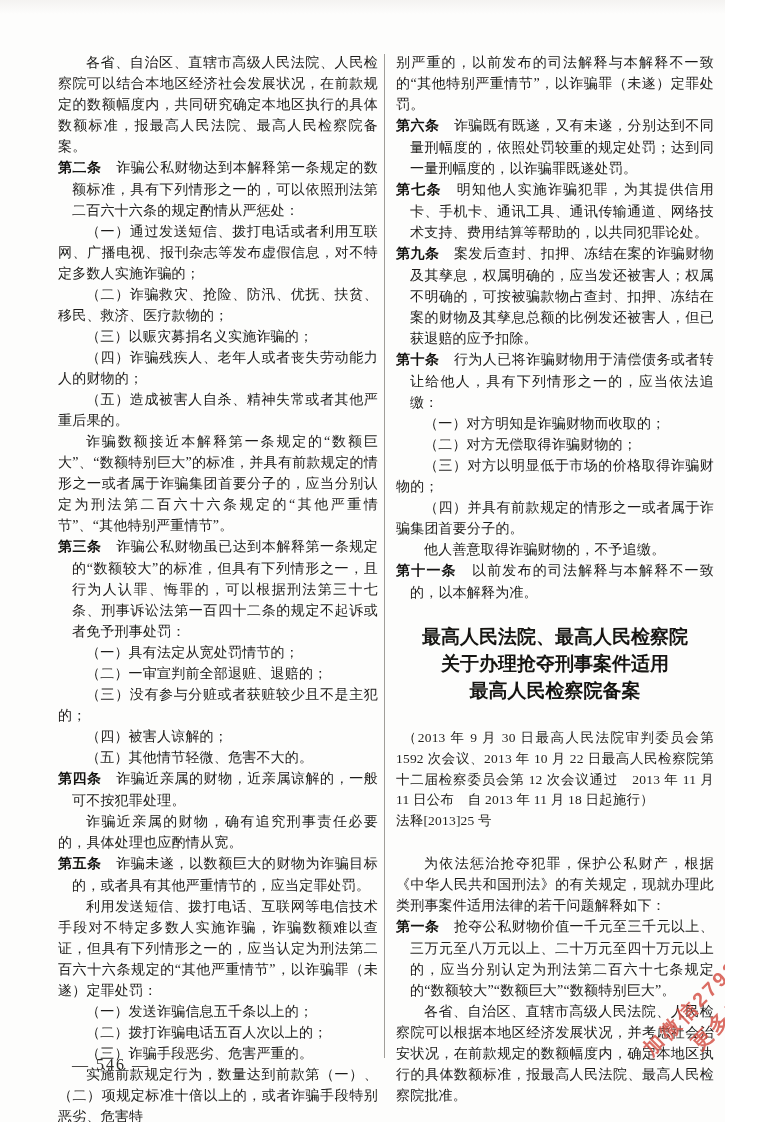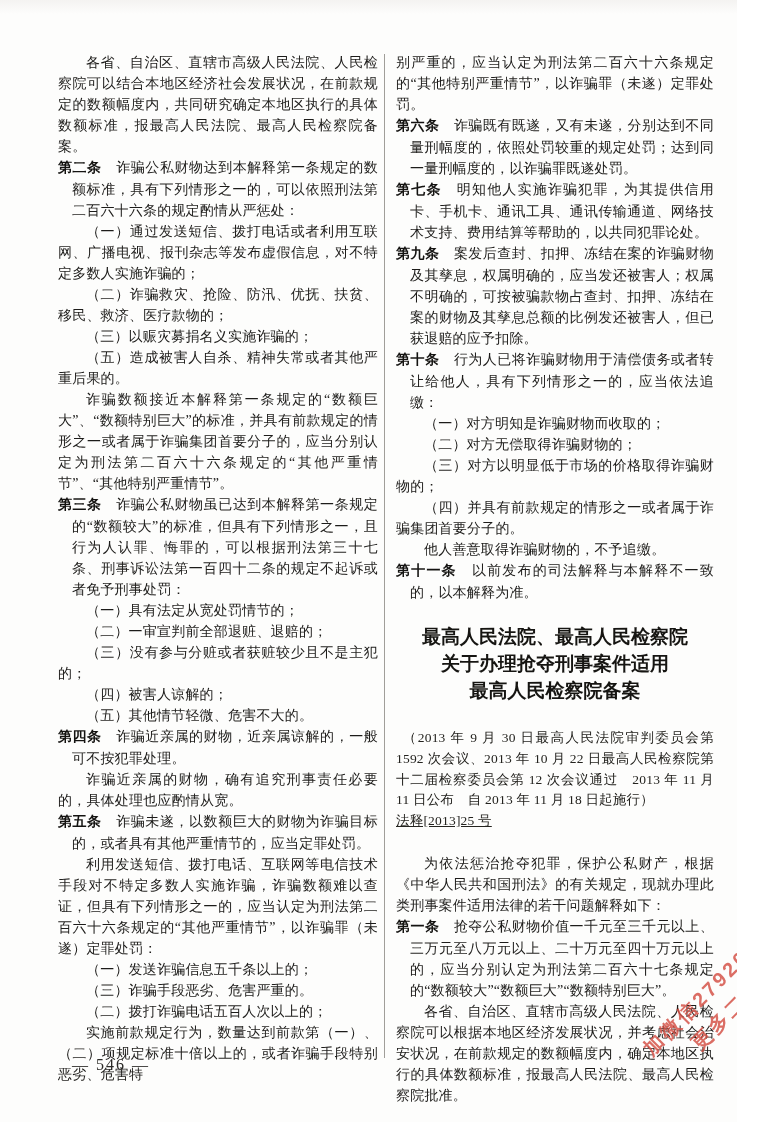--- a/index.html
+++ b/index.html
@@ -3,21 +3,20 @@
 <meta charset="utf-8">
 <style>
   html,body { margin:0; padding:0; background:#ffffff; }
   .page {
     position:relative;
     width:725px; height:1122px;
     background:linear-gradient(180deg,#f4f3f1 0px,#fdfdfc 14px,#fdfdfc 100%);
     overflow:hidden;
     font-family:"Liberation Serif","DejaVu Serif",serif;
     color:#1d1c1a;
-    padding-left:12px;
   }
   .column { position:absolute; top:52px; }
   .column.left  { left:58px;  width:320px; }
   .column.right { left:396px; width:318px; }
   .col-divider {
     position:absolute; left:384px; top:54px; height:1004px; width:1px;
     background:#a09e99;
   }
   .column p {
     margin:0; font-size:14px; line-height:21px;
@@ -37,21 +36,21 @@
     font-size:19px; line-height:27px; color:#161512;
     margin:20px 0 10px 0;
   }
   p.note {
     font-size:13.5px; line-height:20.8px; text-indent:0.5em;
     color:#24231f;
     margin-top:24px;
   }
   p.note-line {
     font-size:13.5px; line-height:20.8px; text-indent:0;
-    margin-bottom:21px; color:#24231f;text-decoration:underline;
+    margin-bottom:21px; color:#24231f;
   }
   .footer {
     position:absolute; left:72px; top:1056px;
     font-size:16px; letter-spacing:2px; color:#2a2926;text-align:center;
   }
   .watermark {
     position:absolute; left:588px; top:952px; width:300px;
     transform:rotate(-45deg);
     color:rgba(211,77,66,0.82);
     font-family:"Liberation Sans","DejaVu Sans",sans-serif;
@@ -63,40 +62,41 @@
 </head>
 <body>
 
 <div class="page">
   <div class="column left" id="col-left">
       <p class="plain">各省、自治区、直辖市高级人民法院、人民检察院可以结合本地区经济社会发展状况，在前款规定的数额幅度内，共同研究确定本地区执行的具体数额标准，报最高人民法院、最高人民检察院备案。</p>
       <p class="article"><b class="art-label">第二条</b>　<span>诈骗公私财物达到本解释第一条规定的数额标准，具有下列情形之一的，可以依照刑法第二百六十六条的规定酌情从严惩处：</span></p>
       <p class="item">（一）通过发送短信、拨打电话或者利用互联网、广播电视、报刊杂志等发布虚假信息，对不特定多数人实施诈骗的；</p>
       <p class="item">（二）诈骗救灾、抢险、防汛、优抚、扶贫、移民、救济、医疗款物的；</p>
       <p class="item">（三）以赈灾募捐名义实施诈骗的；</p>
+      <p class="item">（四）诈骗残疾人、老年人或者丧失劳动能力人的财物的；</p>
       <p class="item">（五）造成被害人自杀、精神失常或者其他严重后果的。</p>
       <p class="plain">诈骗数额接近本解释第一条规定的“数额巨大”、“数额特别巨大”的标准，并具有前款规定的情形之一或者属于诈骗集团首要分子的，应当分别认定为刑法第二百六十六条规定的“其他严重情节”、“其他特别严重情节”。</p>
       <p class="article"><b class="art-label">第三条</b>　<span>诈骗公私财物虽已达到本解释第一条规定的“数额较大”的标准，但具有下列情形之一，且行为人认罪、悔罪的，可以根据刑法第三十七条、刑事诉讼法第一百四十二条的规定不起诉或者免予刑事处罚：</span></p>
       <p class="item">（一）具有法定从宽处罚情节的；</p>
       <p class="item">（二）一审宣判前全部退赃、退赔的；</p>
       <p class="item">（三）没有参与分赃或者获赃较少且不是主犯的；</p>
       <p class="item">（四）被害人谅解的；</p>
       <p class="item">（五）其他情节轻微、危害不大的。</p>
       <p class="article"><b class="art-label">第四条</b>　<span>诈骗近亲属的财物，近亲属谅解的，一般可不按犯罪处理。</span></p>
       <p class="plain">诈骗近亲属的财物，确有追究刑事责任必要的，具体处理也应酌情从宽。</p>
       <p class="article"><b class="art-label">第五条</b>　<span>诈骗未遂，以数额巨大的财物为诈骗目标的，或者具有其他严重情节的，应当定罪处罚。</span></p>
       <p class="plain">利用发送短信、拨打电话、互联网等电信技术手段对不特定多数人实施诈骗，诈骗数额难以查证，但具有下列情形之一的，应当认定为刑法第二百六十六条规定的“其他严重情节”，以诈骗罪（未遂）定罪处罚：</p>
       <p class="item">（一）发送诈骗信息五千条以上的；</p>
+      <p class="item">（二）拨打诈骗电话五百人次以上的；</p>
       <p class="item">（三）诈骗手段恶劣、危害严重的。</p>
-      <p class="item">（二）拨打诈骗电话五百人次以上的；</p>
       <p class="plain">实施前款规定行为，数量达到前款第（一）、（二）项规定标准十倍以上的，或者诈骗手段特别恶劣、危害特</p>
     </div>
   <div class="col-divider"></div>
   <div class="column right" id="col-right">
-      <p class="cont">别严重的，应当认定为刑法第二百六十六条规定的“其他特别严重情节”，以诈骗罪（未遂）定罪处罚。</p>
+      <p class="cont">别严重的，以前发布的司法解释与本解释不一致的“其他特别严重情节”，以诈骗罪（未遂）定罪处罚。</p>
       <p class="article"><b class="art-label">第六条</b>　<span>诈骗既有既遂，又有未遂，分别达到不同量刑幅度的，依照处罚较重的规定处罚；达到同一量刑幅度的，以诈骗罪既遂处罚。</span></p>
       <p class="article"><b class="art-label">第七条</b>　<span>明知他人实施诈骗犯罪，为其提供信用卡、手机卡、通讯工具、通讯传输通道、网络技术支持、费用结算等帮助的，以共同犯罪论处。</span></p>
       <p class="article"><b class="art-label">第九条</b>　<span>案发后查封、扣押、冻结在案的诈骗财物及其孳息，权属明确的，应当发还被害人；权属不明确的，可按被骗款物占查封、扣押、冻结在案的财物及其孳息总额的比例发还被害人，但已获退赔的应予扣除。</span></p>
       <p class="article"><b class="art-label">第十条</b>　<span>行为人已将诈骗财物用于清偿债务或者转让给他人，具有下列情形之一的，应当依法追缴：</span></p>
       <p class="item">（一）对方明知是诈骗财物而收取的；</p>
       <p class="item">（二）对方无偿取得诈骗财物的；</p>
       <p class="item">（三）对方以明显低于市场的价格取得诈骗财物的；</p>
       <p class="item">（四）并具有前款规定的情形之一或者属于诈骗集团首要分子的。</p>
       <p class="plain">他人善意取得诈骗财物的，不予追缴。</p>
       <p class="article"><b class="art-label">第十一条</b>　<span>以前发布的司法解释与本解释不一致的，以本解释为准。</span></p>

